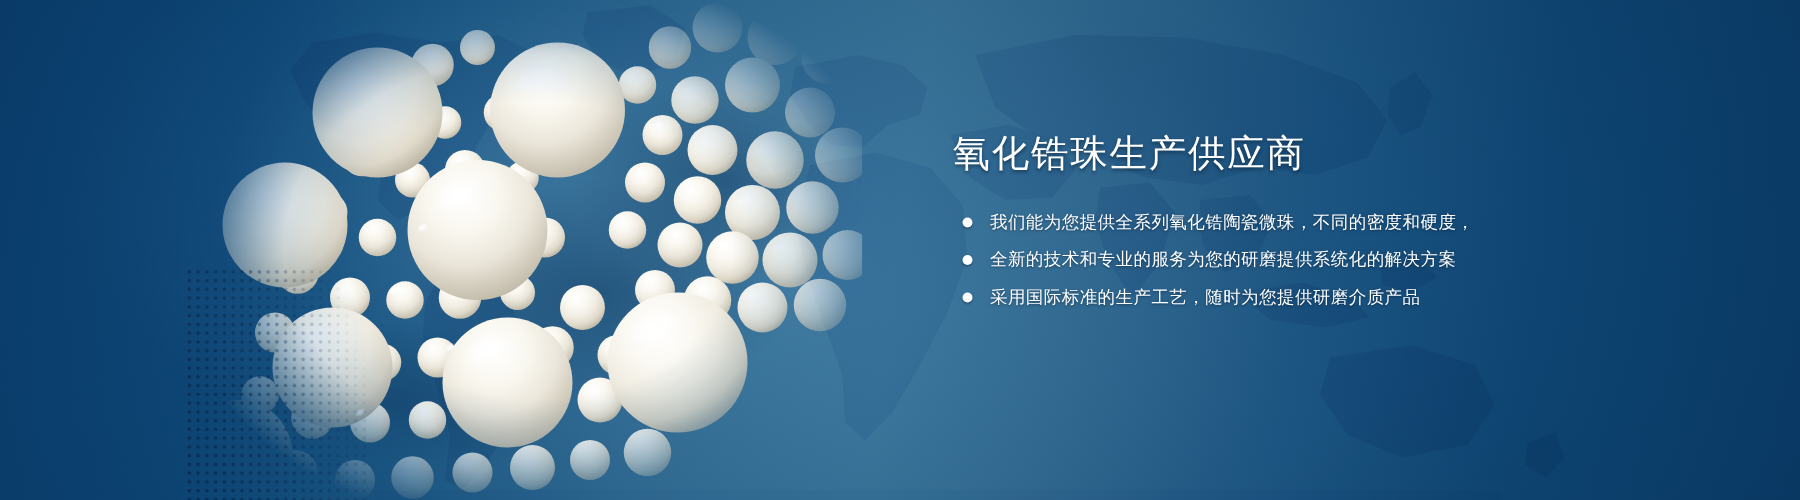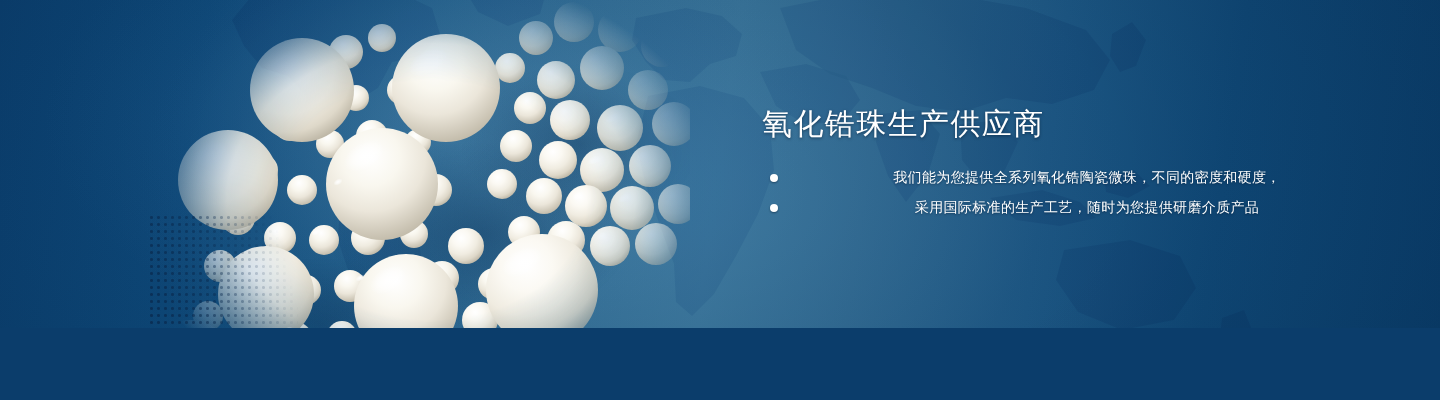--- a/index.html
+++ b/index.html
@@ -5,21 +5,21 @@
   * { margin:0; padding:0; box-sizing:border-box; }
   html,body { width:1440px; height:400px; overflow:hidden; }
   body {
     font-family:"Liberation Sans","DejaVu Sans",sans-serif;
     background:#0b3d6b;
   }
 
   
   .banner{
     position:relative;
-    width:1440px; height:328px;
+    width:1440px; height:400px;
     overflow:hidden;
     background:#0c3f6f;
   }
 
   
   .bg-base{
     position:absolute; inset:0;
     background:
       linear-gradient(100deg,
         #0c4272 0%,
@@ -121,21 +121,20 @@
     font-size:30px;
     line-height:40px;
     font-weight:400;
     letter-spacing:1.4px;
     text-shadow:0 1px 3px rgba(2,20,40,.55);
     white-space:nowrap;
   }
   .bullets{
     margin-top:22px;
     list-style:none;
-    text-align:center;
   }
   .bullet{
     position:relative;
     padding-left:30px;
     color:#ffffff;
     font-size:14px;
     line-height:23px;
     letter-spacing:.35px;
     margin-bottom:7px;
     text-shadow:0 1px 2px rgba(2,20,40,.5);
@@ -368,20 +367,24 @@
 
     <div class="headline">氧化锆珠生产供应商</div>
 
     <ul class="bullets">
 
       <li class="bullet">
         <span class="dot"></span>
         <span class="bullet-line">我们能为您提供全系列氧化锆陶瓷微珠，不同的密度和硬度，</span>
       </li>
 
+      <li class="bullet">
+        <span class="dot"></span>
+        <span class="bullet-line">全新的技术和专业的服务为您的研磨提供系统化的解决方案</span>
+      </li>
 
       <li class="bullet">
         <span class="dot"></span>
         <span class="bullet-line">采用国际标准的生产工艺，随时为您提供研磨介质产品</span>
       </li>
 
     </ul>
   </div>
 
 </div>

